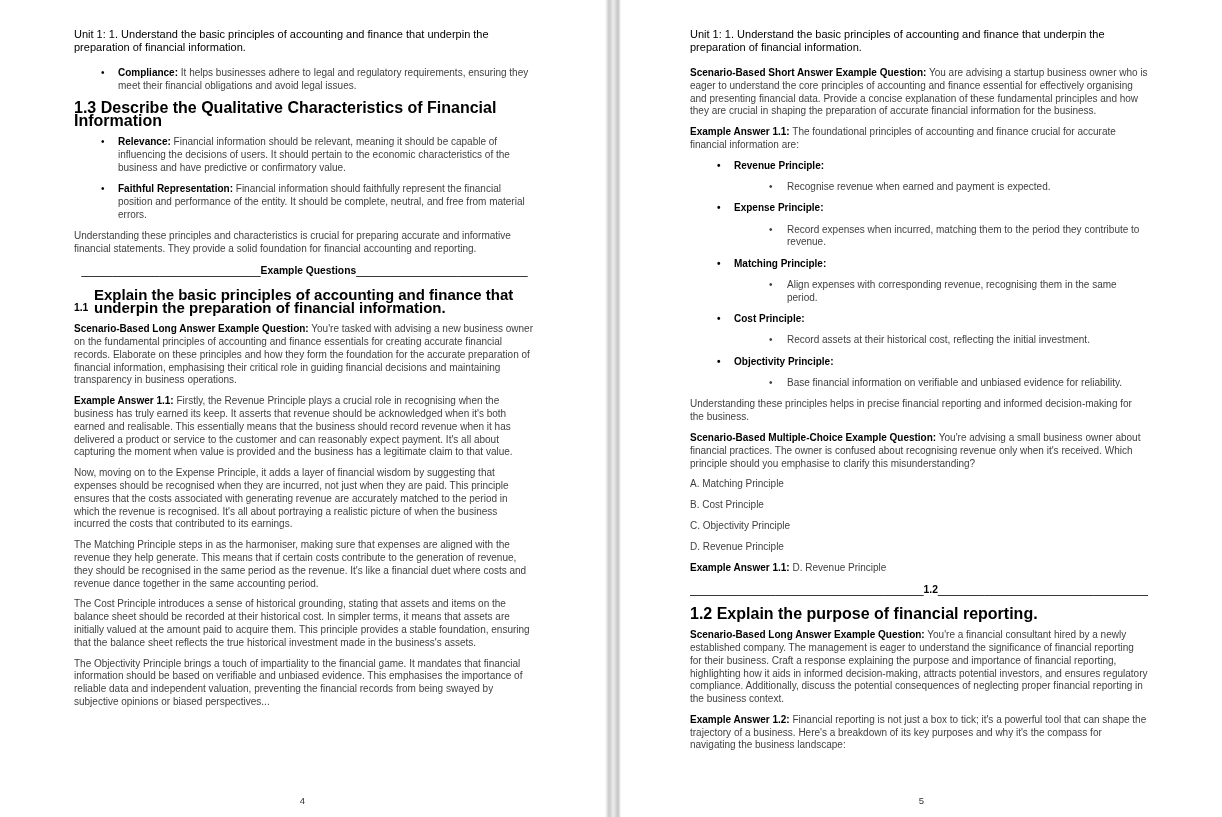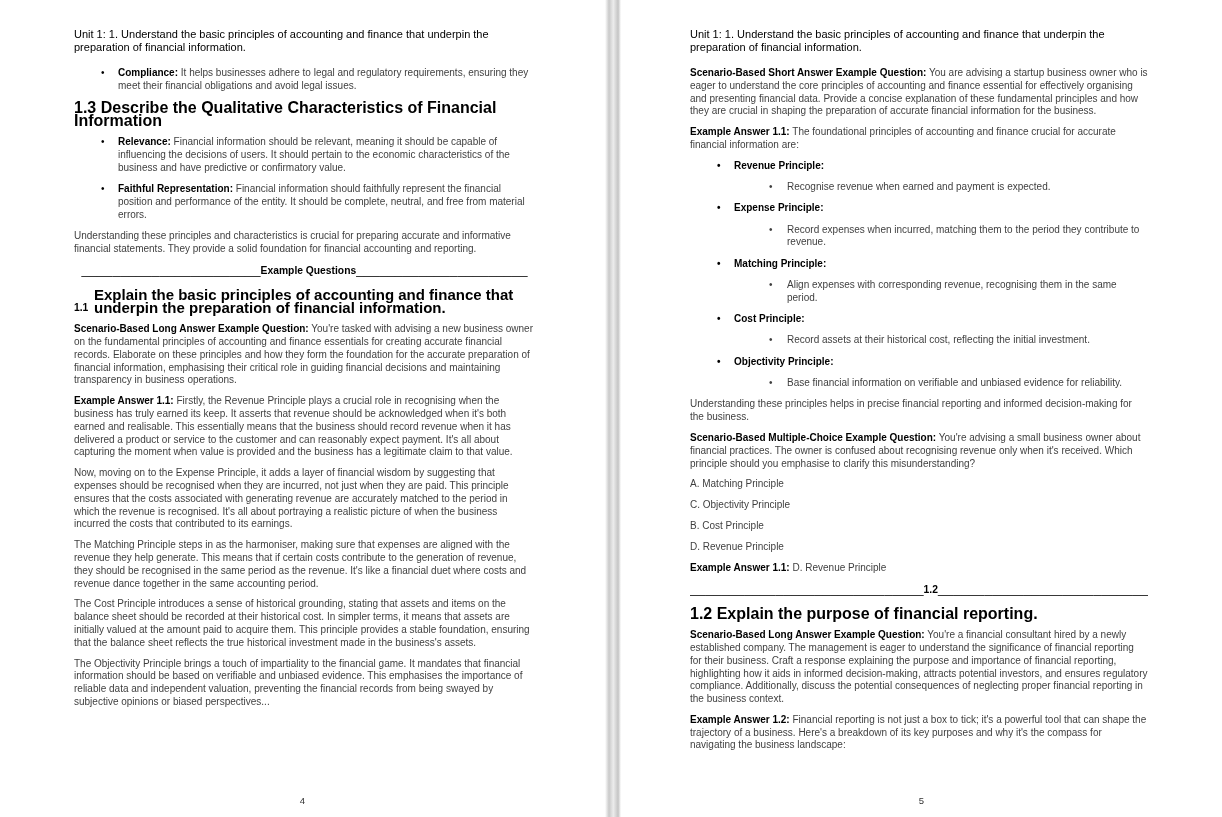--- a/index.html
+++ b/index.html
@@ -117,22 +117,22 @@
       <li class="b2">Record assets at their historical cost, reflecting the initial investment.</li>
       <li class="b1">Objectivity Principle:</li>
       <li class="b2">Base financial information on verifiable and unbiased evidence for reliability.</li>
     </ul>
 
     <p>Understanding these principles helps in precise financial reporting and informed decision-making for the business.</p>
 
     <p><b class="lead">Scenario-Based Multiple-Choice Example Question:</b><span> You're advising a small business owner about financial practices. The owner is confused about recognising revenue only when it's received. Which principle should you emphasise to clarify this misunderstanding?</span></p>
 
     <p>A. Matching Principle</p>
+    <p>B. Cost Principle</p>
     <p>C. Objectivity Principle</p>
-    <p>B. Cost Principle</p>
     <p>D. Revenue Principle</p>
 
     <p><b class="lead">Example Answer 1.1:</b><span> D. Revenue Principle</span></p>
 
     <p class="centerline"><span class="uline">______________________________</span><span class="ulabel">1.2</span><span class="uline">________________________________</span></p>
 
     <h2 class="sec">1.2 Explain the purpose of financial reporting.</h2>
 
     <p><b class="lead">Scenario-Based Long Answer Example Question:</b><span> You're a financial consultant hired by a newly established company. The management is eager to understand the significance of financial reporting for their business. Craft a response explaining the purpose and importance of financial reporting, highlighting how it aids in informed decision-making, attracts potential investors, and ensures regulatory compliance. Additionally, discuss the potential consequences of neglecting proper financial reporting in the business context.</span></p>
 

